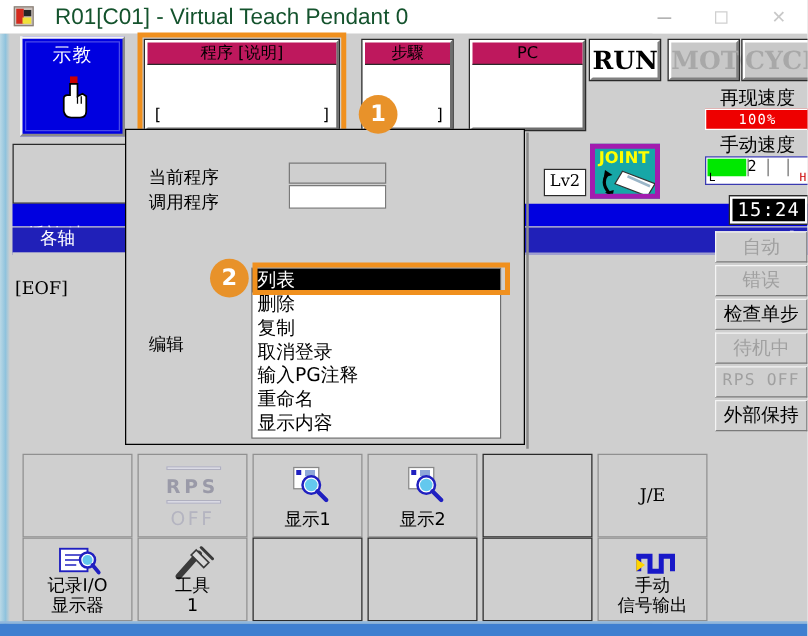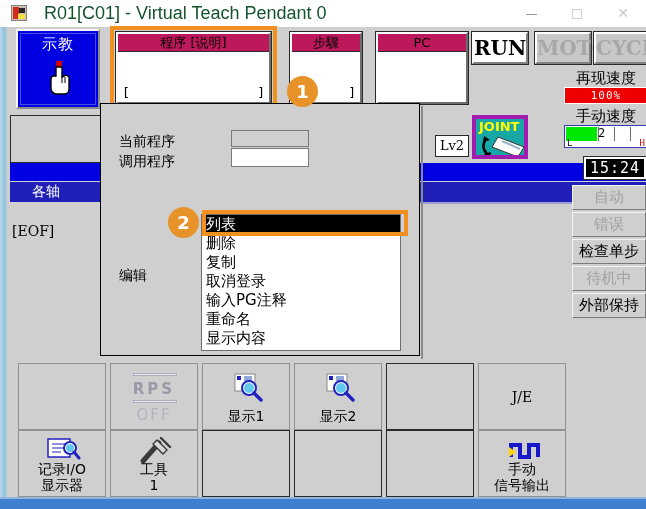--- a/index.html
+++ b/index.html
@@ -433,20 +433,21 @@
         </span>
       </div>
       <div id="leftcol-bg"></div>
       <div id="eof">[EOF]</div>
 
       <div id="statuscol">
         <div class="stat dim">自动</div>
         <div class="stat dim">错误</div>
         <div class="stat">检查单步</div>
         <div class="stat dim">待机中</div>
+        <div class="stat dim mono">RPS OFF</div>
         <div class="stat">外部保持</div>
       </div>
 
       <div id="clock">15:24</div>
 
       <div id="dialog">
         <div class="dlgshadow"></div>
         <div class="dlg-label" id="lbl-cur">当前程序</div>
         <div id="fld-cur"></div>
         <div class="dlg-label" id="lbl-call">调用程序</div>

